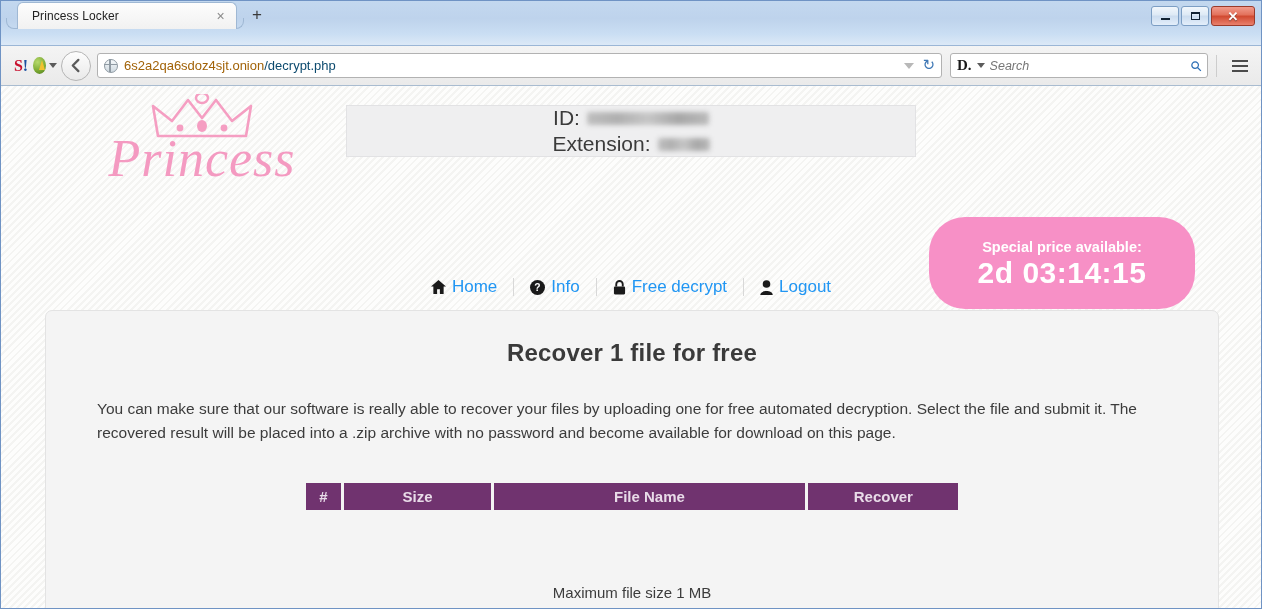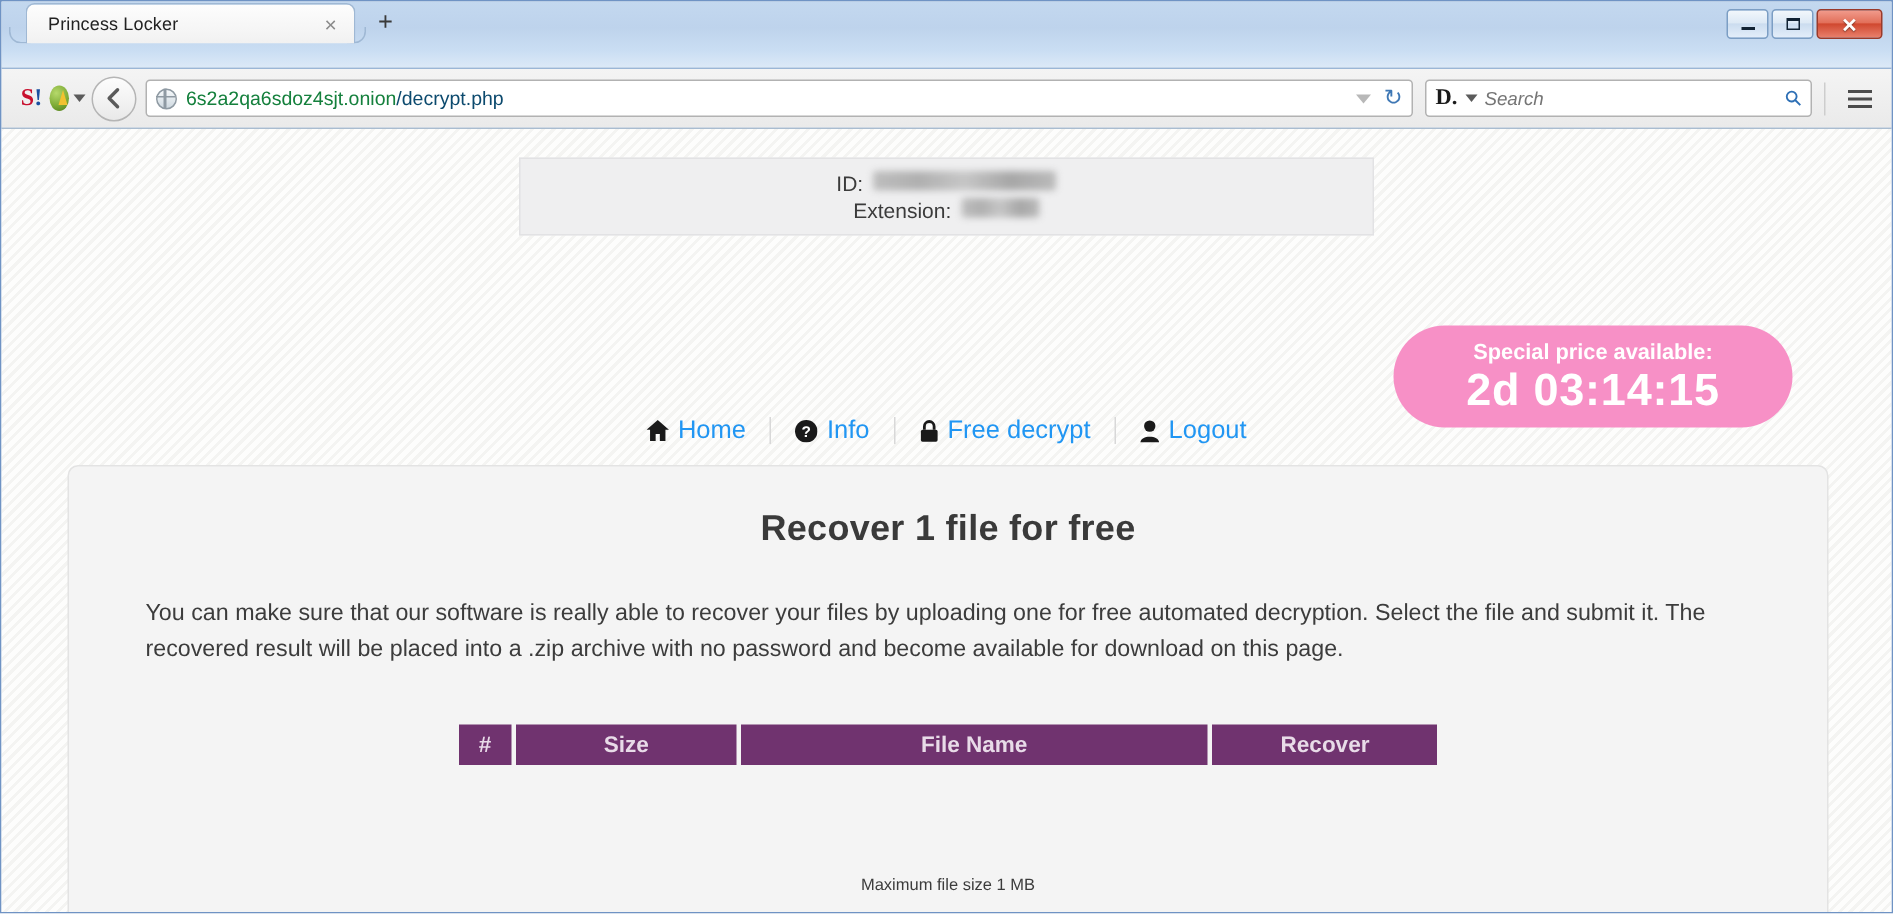--- a/index.html
+++ b/index.html
@@ -195,21 +195,21 @@
     box-sizing: border-box;
   }
   .globe:before {
     content:""; position:absolute; left: 4.4px; top:-1px; width:1.4px; height:13px; background:#8f9aa3;
   }
   .globe:after {
     content:""; position:absolute; left:-1px; top:4.4px; width:13px; height:1.4px; background:#8f9aa3;
   }
   .url-text {
     font-size: 13px;
-    color: #15803d;
+    color: #a16207;
     white-space: nowrap;
     overflow: hidden;
     font-family: "Liberation Sans", sans-serif;
   }
   .url-path { color: #0c4a6e; }
   .url-right {
     display: flex; align-items: center; gap: 8px;
     margin-left: auto; padding-left: 8px;
     flex: none;
   }
@@ -329,21 +329,21 @@
     background: #efeff0;
     border: 1px solid #e2e2e4;
     box-sizing: border-box;
     display: flex;
     flex-direction: column;
     justify-content: center;
     align-items: center;
     gap: 2px;
   }
   .idline {
-    font-size: 14px;
+    font-size: 21px;
     color: #3b3b3b;
     display: flex;
     align-items: baseline;
     gap: 7px;
   }
   .redacted {
     display: inline-block;
     height: 13px;
     background: linear-gradient(90deg,#b9b9b9,#a9a9a9,#c2c2c2,#9f9f9f,#b5b5b5);
     filter: blur(2.6px);
@@ -351,21 +351,21 @@
     opacity: .9;
   }
   .redacted.id-r { width: 122px; }
   .redacted.ext-r { width: 52px; }
 
   .pricebox {
     position: absolute;
     left: 928px;
     top: 131px;
     width: 266px;
-    height: 68px;
+    height: 92px;
     background: #f790c6;
     border-radius: 36px;
     color: #fff;
     display: flex;
     flex-direction: column;
     align-items: center;
     justify-content: center;
   }
   .price-label {
     font-size: 14.5px;
@@ -445,21 +445,21 @@
     text-align: center;
     box-sizing: border-box;
   }
   .fcell.c-num { width: 36px; }
   .fcell.c-name { width: 313px; }
   .fcell.c-size { width: 147px; }
   .fcell.c-dl { width: 151px; }
 
   .maxsize {
     text-align: center;
-    font-size: 11px;
+    font-size: 15px;
     color: #3c3c3c;
     margin-top: 74px;
   }
 </style>
 </head>
 <body>
 
 <div class="window">
 
   <div class="chrome-top">
@@ -522,20 +522,30 @@
     <div class="hamb">
       <i></i>
       <i></i>
       <i></i>
     </div>
   </div>
 
   <div class="viewport">
 
     <div class="site-header">
+      <div class="logo">
+        <svg class="crown" width="104" height="44" viewBox="0 0 104 44">
+          <path d="M8 42 L3 12 L22 27 L38 6 L52 24 L66 6 L82 27 L101 12 L96 42 Z" fill="none" stroke="#f59ec2" stroke-width="2.6" stroke-linejoin="round"></path>
+          <ellipse cx="52" cy="4" rx="6" ry="5" fill="none" stroke="#f59ec2" stroke-width="2.4"></ellipse>
+          <ellipse cx="52" cy="32" rx="5" ry="6" fill="#f59ec2"></ellipse>
+          <circle cx="30" cy="34" r="3.4" fill="#f59ec2"></circle>
+          <circle cx="74" cy="34" r="3.4" fill="#f59ec2"></circle>
+        </svg>
+        <div class="logo-word">Princess</div>
+      </div>
 
       <div class="idbox">
         <div class="idline">
           <span>ID:</span>
           <span class="redacted id-r"></span>
         </div>
         <div class="idline">
           <span>Extension:</span>
           <span class="redacted ext-r"></span>
         </div>

